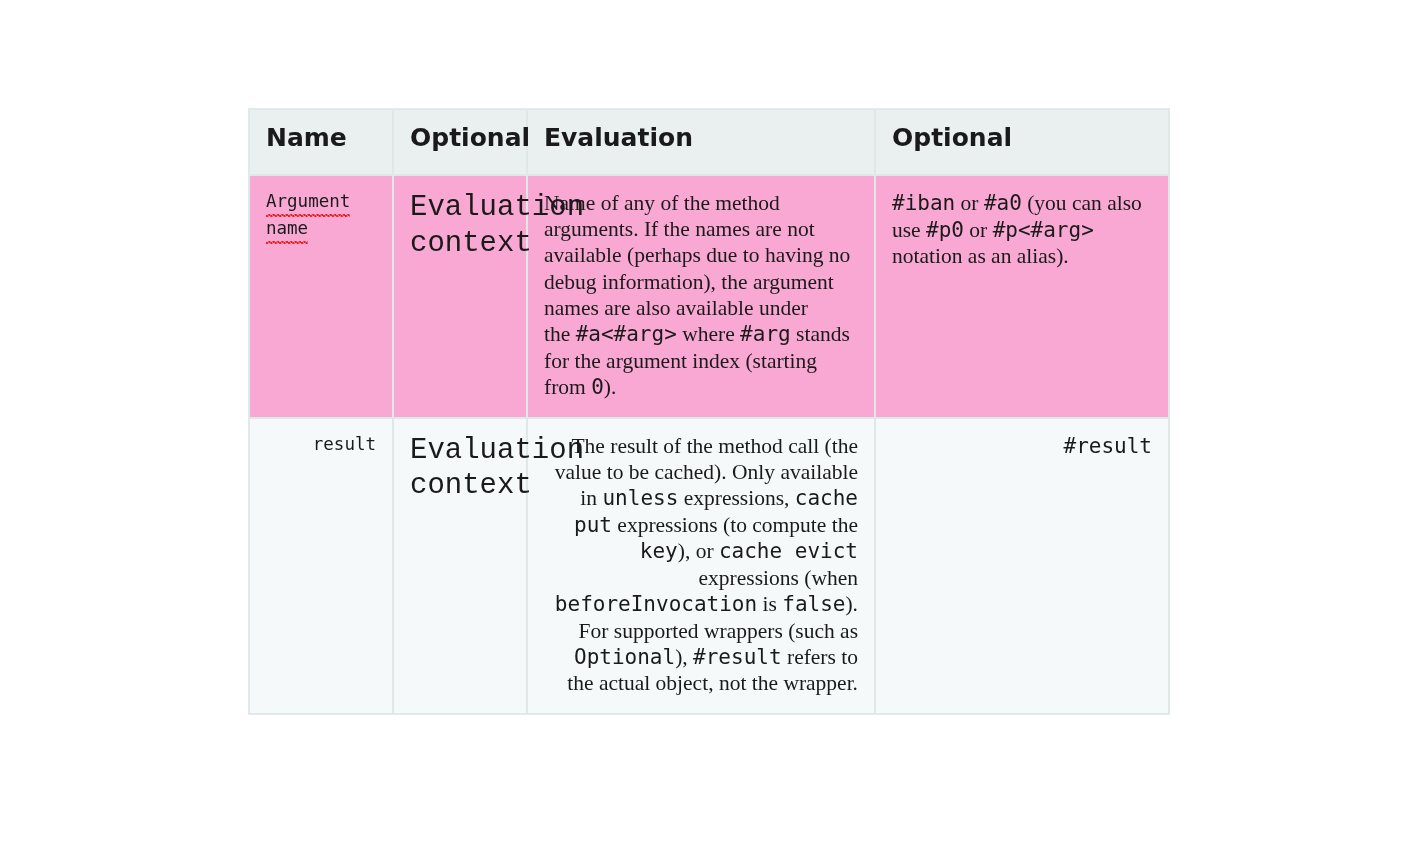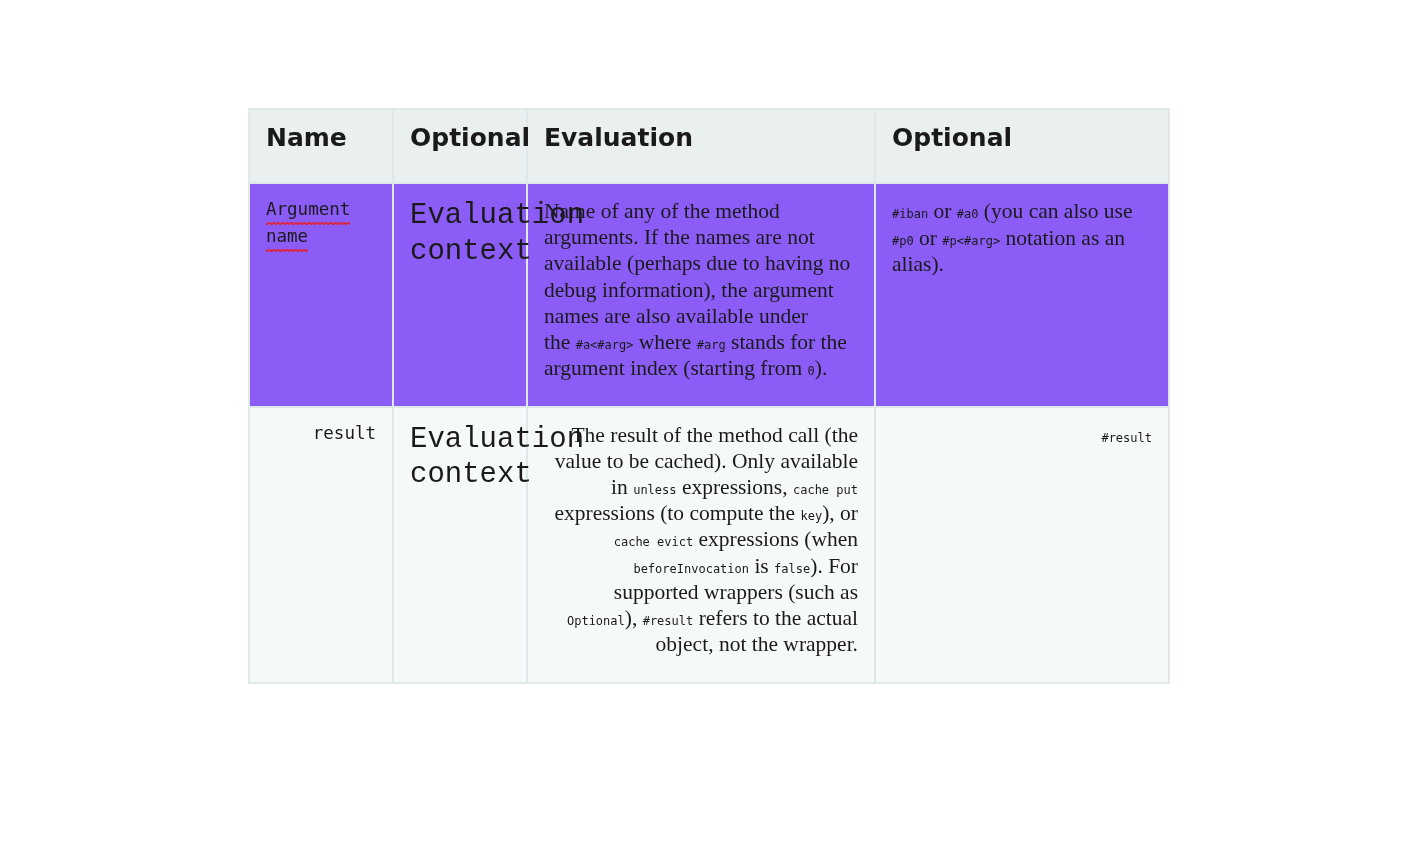--- a/index.html
+++ b/index.html
@@ -34,21 +34,21 @@
     border-spacing: 0;
     width: 920px;
     table-layout: fixed;
     border: 1px solid #e4eaec;
   }
 
   table.spel-table td,
   table.spel-table th {
     border: 1px solid #dfe7e9;
     vertical-align: top;
-    padding: 14px 16px 24px 16px;
+    padding: 14px 16px 16px 16px;
     background-clip: padding-box;
     margin-top: 13px;
   }
 
   
   col.c-name     { width: 144px; }
   col.c-location { width: 134px; }
   col.c-desc     { width: 348px; }
   col.c-example  { width: 294px; }
 
@@ -57,33 +57,33 @@
     font-family: "DejaVu Sans", sans-serif;
     font-weight: bold;
     font-size: 25px;
     line-height: 1.15;
     color: #1a1a1a;
     text-align: left;
     padding: 14px 16px 15px 16px;
     height: 34px;
   }
 
-  tbody tr.row-odd td  { background: #8b5cf6; }
+  tbody tr.row-odd td  { background: #f9a8d4; }
   tbody tr.row-even td { background: #f6f9fa; text-align: right; }
 
   td {
     font-size: 21.5px;
     line-height: 1.22;
     color: #1a1a1a;
   }
 
   
   .code {
     font-family: "DejaVu Sans Mono", monospace;
-    font-size: 12px;
+    font-size: 21px;
     letter-spacing: 0;
     color: #1a1a1a;
     white-space: pre-wrap;
   }
 
   
   .cell-code {
     font-family: "DejaVu Sans Mono", monospace;
     font-size: 17.5px;
     line-height: 1.33;

